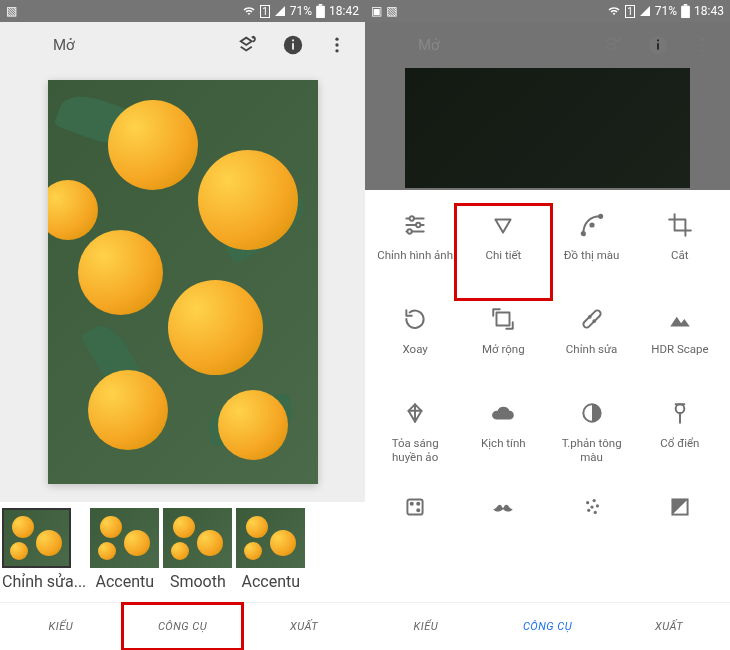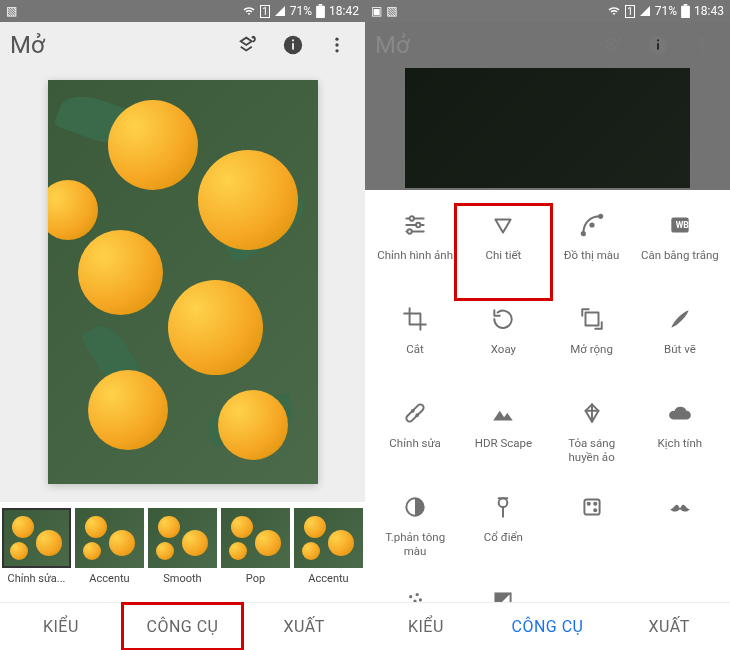--- a/index.html
+++ b/index.html
@@ -2,34 +2,34 @@
 <html><head>
 <meta charset="utf-8">
 <style>
   * { box-sizing: border-box; margin: 0; padding: 0; font-family: Roboto, Arial, sans-serif; }
   body { width: 730px; height: 650px; display: flex; background: #fff; }
   .phone { width: 365px; height: 650px; display: flex; flex-direction: column; position: relative; overflow: hidden; }
   .statusbar { height: 22px; background: #757575; color: #fff; display: flex; align-items: center; justify-content: flex-end; padding: 0 6px; font-size: 12px; gap: 4px; }
   .statusbar span { display: inline-flex; align-items: center; }
   .statusbar .left-icons { margin-right: auto; display: flex; gap: 4px; }
   .appbar { height: 46px; display: flex; align-items: center; padding: 0 10px; gap: 8px; }
-  .appbar .title { font-size: 24px; color: #555; flex: 1; }
+  .appbar .title { font-size: 15px; color: #555; flex: 1; margin-left: 43px; }
   .appbar .appbar-icon { width: 36px; height: 36px; display: flex; align-items: center; justify-content: center; }
   .left .appbar { background: #eee; }
   .left .canvas { flex: 1; background: #eee; display: flex; align-items: flex-start; justify-content: center; padding-top: 12px; }
   .photo { width: 270px; height: 404px; background: linear-gradient(135deg,#3a5a3a,#4a6a4a); position: relative; overflow: hidden; box-shadow: 0 2px 8px rgba(0,0,0,.2); }
   .flower { position: absolute; border-radius: 50%; background: radial-gradient(circle at 30% 30%, #ffd24a, #f5a623 60%, #d18a00); }
   .leaf { position: absolute; background: #3a6a4a; border-radius: 50% 10% 50% 10%; transform: rotate(20deg); }
   .styles-strip { height: 100px; background: #fff; display: flex; padding: 6px 2px 0 2px; gap: 4px; overflow: hidden; }
   .style-item { flex: 0 0 69px; text-align: center; }
   .style-item .thumb { width: 69px; height: 60px; background: linear-gradient(135deg,#3a5a3a,#4a6a4a); position: relative; overflow: hidden; }
   .style-item .thumb.selected { outline: 2px solid #333; outline-offset: -2px; }
-  .style-item .lbl { font-size: 11px; color: #444; margin-top: 4px; white-space: nowrap; overflow: hidden; text-overflow: ellipsis; }
+  .style-item .lbl { font-size: 16px; color: #444; margin-top: 4px; white-space: nowrap; overflow: hidden; text-overflow: ellipsis; }
   .bottom-tabs { height: 48px; background: #fff; display: flex; border-top: 1px solid #eee; }
-  .bottom-tabs .tab { flex: 1; display: flex; align-items: center; justify-content: center; font-size: 16px; color: #666; letter-spacing: .5px; }
+  .bottom-tabs .tab { flex: 1; display: flex; align-items: center; justify-content: center; font-size: 11px; color: #666; letter-spacing: .5px; font-style: italic; }
   .bottom-tabs .tab.active { color: #1a73e8; }
   .highlight-red { outline: 3px solid #d60000; outline-offset: -2px; }
   
   .right .dim-overlay { position: absolute; left: 0; right: 0; top: 22px; height: 168px; background: #000; opacity: .55; z-index: 2; }
   .right .appbar { position: relative; z-index: 3; }
   .right .appbar .title { color: #888; }
   .right .dim-photo { position: absolute; top: 68px; left: 40px; width: 285px; height: 120px; background: linear-gradient(135deg,#2a3a2a,#3a4a3a); z-index: 1; }
   .tools-panel { position: absolute; left: 0; right: 0; top: 190px; bottom: 48px; background: #fff; z-index: 4; padding: 18px 6px 0 6px; display: grid; grid-template-columns: repeat(4,1fr); grid-auto-rows: 88px; column-gap: 0; row-gap: 6px; overflow: hidden; }
   .tool { display: flex; flex-direction: column; align-items: center; justify-content: flex-start; gap: 6px; }
   .tool .ticon { width: 40px; height: 34px; display: flex; align-items: center; justify-content: center; color: #707070; }
@@ -133,28 +133,20 @@
           <div class="flower" style="width:18px;height:18px;top:34px;left:8px"></div>
         </div>
         <div class="lbl">Smooth</div>
       </div>
       <div class="style-item">
         <div class="thumb">
           <div class="flower" style="width:22px;height:22px;top:8px;left:10px"></div>
           <div class="flower" style="width:26px;height:26px;top:22px;left:34px"></div>
           <div class="flower" style="width:18px;height:18px;top:34px;left:8px"></div>
         </div>
-        <div class="lbl">Pop</div>
-      </div>
-      <div class="style-item">
-        <div class="thumb">
-          <div class="flower" style="width:22px;height:22px;top:8px;left:10px"></div>
-          <div class="flower" style="width:26px;height:26px;top:22px;left:34px"></div>
-          <div class="flower" style="width:18px;height:18px;top:34px;left:8px"></div>
-        </div>
         <div class="lbl">Accentu</div>
       </div>
     </div>
 
   <div class="bottom-tabs">
     <div class="tab">KIỂU</div>
     <div class="tab highlight-red">CÔNG CỤ</div>
     <div class="tab">XUẤT</div>
   </div>
 </div>
@@ -242,29 +234,20 @@
             <path d="M4 20c0-10 6-16 16-16"></path>
             <circle cx="4" cy="20" r="1.5" fill="#707070"></circle>
             <circle cx="20" cy="4" r="1.5" fill="#707070"></circle>
             <circle cx="12" cy="12" r="1.5" fill="#707070"></circle>
           </svg>
         </div>
         <div class="tlabel">Đồ thị màu</div>
       </div>
       <div class="tool">
         <div class="ticon">
-          <svg width="26" height="26" viewBox="0 0 24 24">
-            <rect x="4" y="5" width="16" height="14" rx="2" fill="#707070"></rect>
-            <text x="8" y="15" font-size="8" fill="#fff" font-weight="bold">WB</text>
-          </svg>
-        </div>
-        <div class="tlabel">Cân bằng trắng</div>
-      </div>
-      <div class="tool">
-        <div class="ticon">
           <svg width="26" height="26" viewBox="0 0 24 24" stroke="#707070" stroke-width="1.8" fill="none" stroke-linecap="round" stroke-linejoin="round">
             <path d="M7 2v15h15"></path>
             <path d="M2 7h15v15"></path>
           </svg>
         </div>
         <div class="tlabel">Cắt</div>
       </div>
       <div class="tool">
         <div class="ticon">
           <svg width="26" height="26" viewBox="0 0 24 24" stroke="#707070" stroke-width="1.8" fill="none" stroke-linecap="round" stroke-linejoin="round">
@@ -275,28 +258,20 @@
         <div class="tlabel">Xoay</div>
       </div>
       <div class="tool">
         <div class="ticon">
           <svg width="26" height="26" viewBox="0 0 24 24" stroke="#707070" stroke-width="1.8" fill="none" stroke-linecap="round" stroke-linejoin="round">
             <rect x="6" y="6" width="12" height="12"></rect>
             <path d="M3 9V3h6M21 15v6h-6"></path>
           </svg>
         </div>
         <div class="tlabel">Mở rộng</div>
-      </div>
-      <div class="tool">
-        <div class="ticon">
-          <svg width="26" height="26" viewBox="0 0 24 24" stroke="#707070" stroke-width="1.8" fill="none" stroke-linecap="round" stroke-linejoin="round">
-            <path d="M4 20c2-6 10-14 16-16-2 6-10 14-16 16z" fill="#707070" stroke="none"></path>
-          </svg>
-        </div>
-        <div class="tlabel">Bút vẽ</div>
       </div>
       <div class="tool">
         <div class="ticon">
           <svg width="26" height="26" viewBox="0 0 24 24" stroke="#707070" stroke-width="1.8" fill="none" stroke-linecap="round" stroke-linejoin="round">
             <rect x="2" y="9" width="20" height="6" rx="3" transform="rotate(-45 12 12)"></rect>
             <circle cx="10" cy="10" r="0.8" fill="#707070"></circle>
             <circle cx="14" cy="14" r="0.8" fill="#707070"></circle>
           </svg>
         </div>
         <div class="tlabel">Chỉnh sửa</div>

